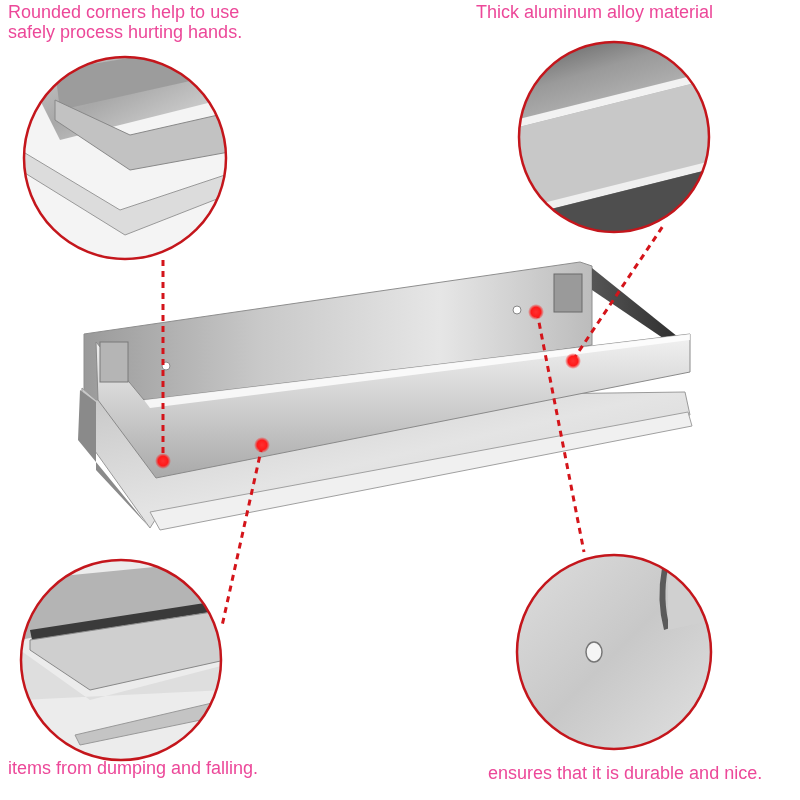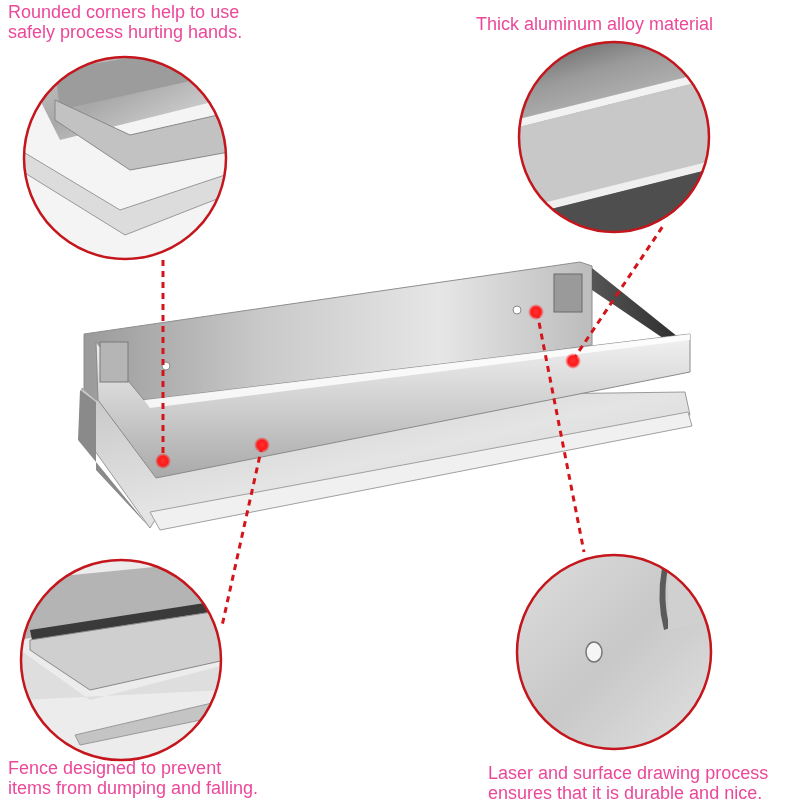--- a/index.html
+++ b/index.html
@@ -1,41 +1,39 @@
 <!DOCTYPE html>
 <html><head>
 <meta charset="utf-8">
 <style>
   html, body { margin: 0; padding: 0; background: #ffffff; }
   body { width: 800px; height: 800px; position: relative; overflow: hidden;
          font-family: "Liberation Sans", sans-serif; color: #1a1a1a; }
   .caption { position: absolute; font-size: 18px; line-height: 20px; color: #ec4899; white-space: nowrap; }
   .caption div { display: block; }
   #cap-tl { left: 8px; top: 2px; }
-  #cap-tr { left: 476px; top: 14px; }
+  #cap-tr { left: 476px; top: 2px; }
   #cap-bl { left: 8px; top: 758px; }
   #cap-br { left: 488px; top: 763px; }
   svg.stage { position: absolute; left: 0; top: 0; }
 </style>
 </head>
 <body>
 
 <div class="caption" id="cap-tl">
   <div>Rounded corners help to use</div>
   <div>safely process hurting hands.</div>
 </div>
 <div class="caption" id="cap-tr">
   <div>Thick aluminum alloy material</div>
 </div>
 <div class="caption" id="cap-bl">
-  <div>Fence designed to prevent</div>
   <div>items from dumping and falling.</div>
 </div>
 <div class="caption" id="cap-br">
-  <div>Laser and surface drawing process</div>
   <div>ensures that it is durable and nice.</div>
 </div>
 
 <svg class="stage" width="800" height="800" viewBox="0 0 800 800">
   <defs>
     <linearGradient id="gBack" x1="0" y1="0" x2="1" y2="0">
       <stop offset="0" stop-color="#9a9a9a"></stop>
       <stop offset="0.35" stop-color="#c9c9c9"></stop>
       <stop offset="0.7" stop-color="#e6e6e6"></stop>
       <stop offset="1" stop-color="#bcbcbc"></stop>

